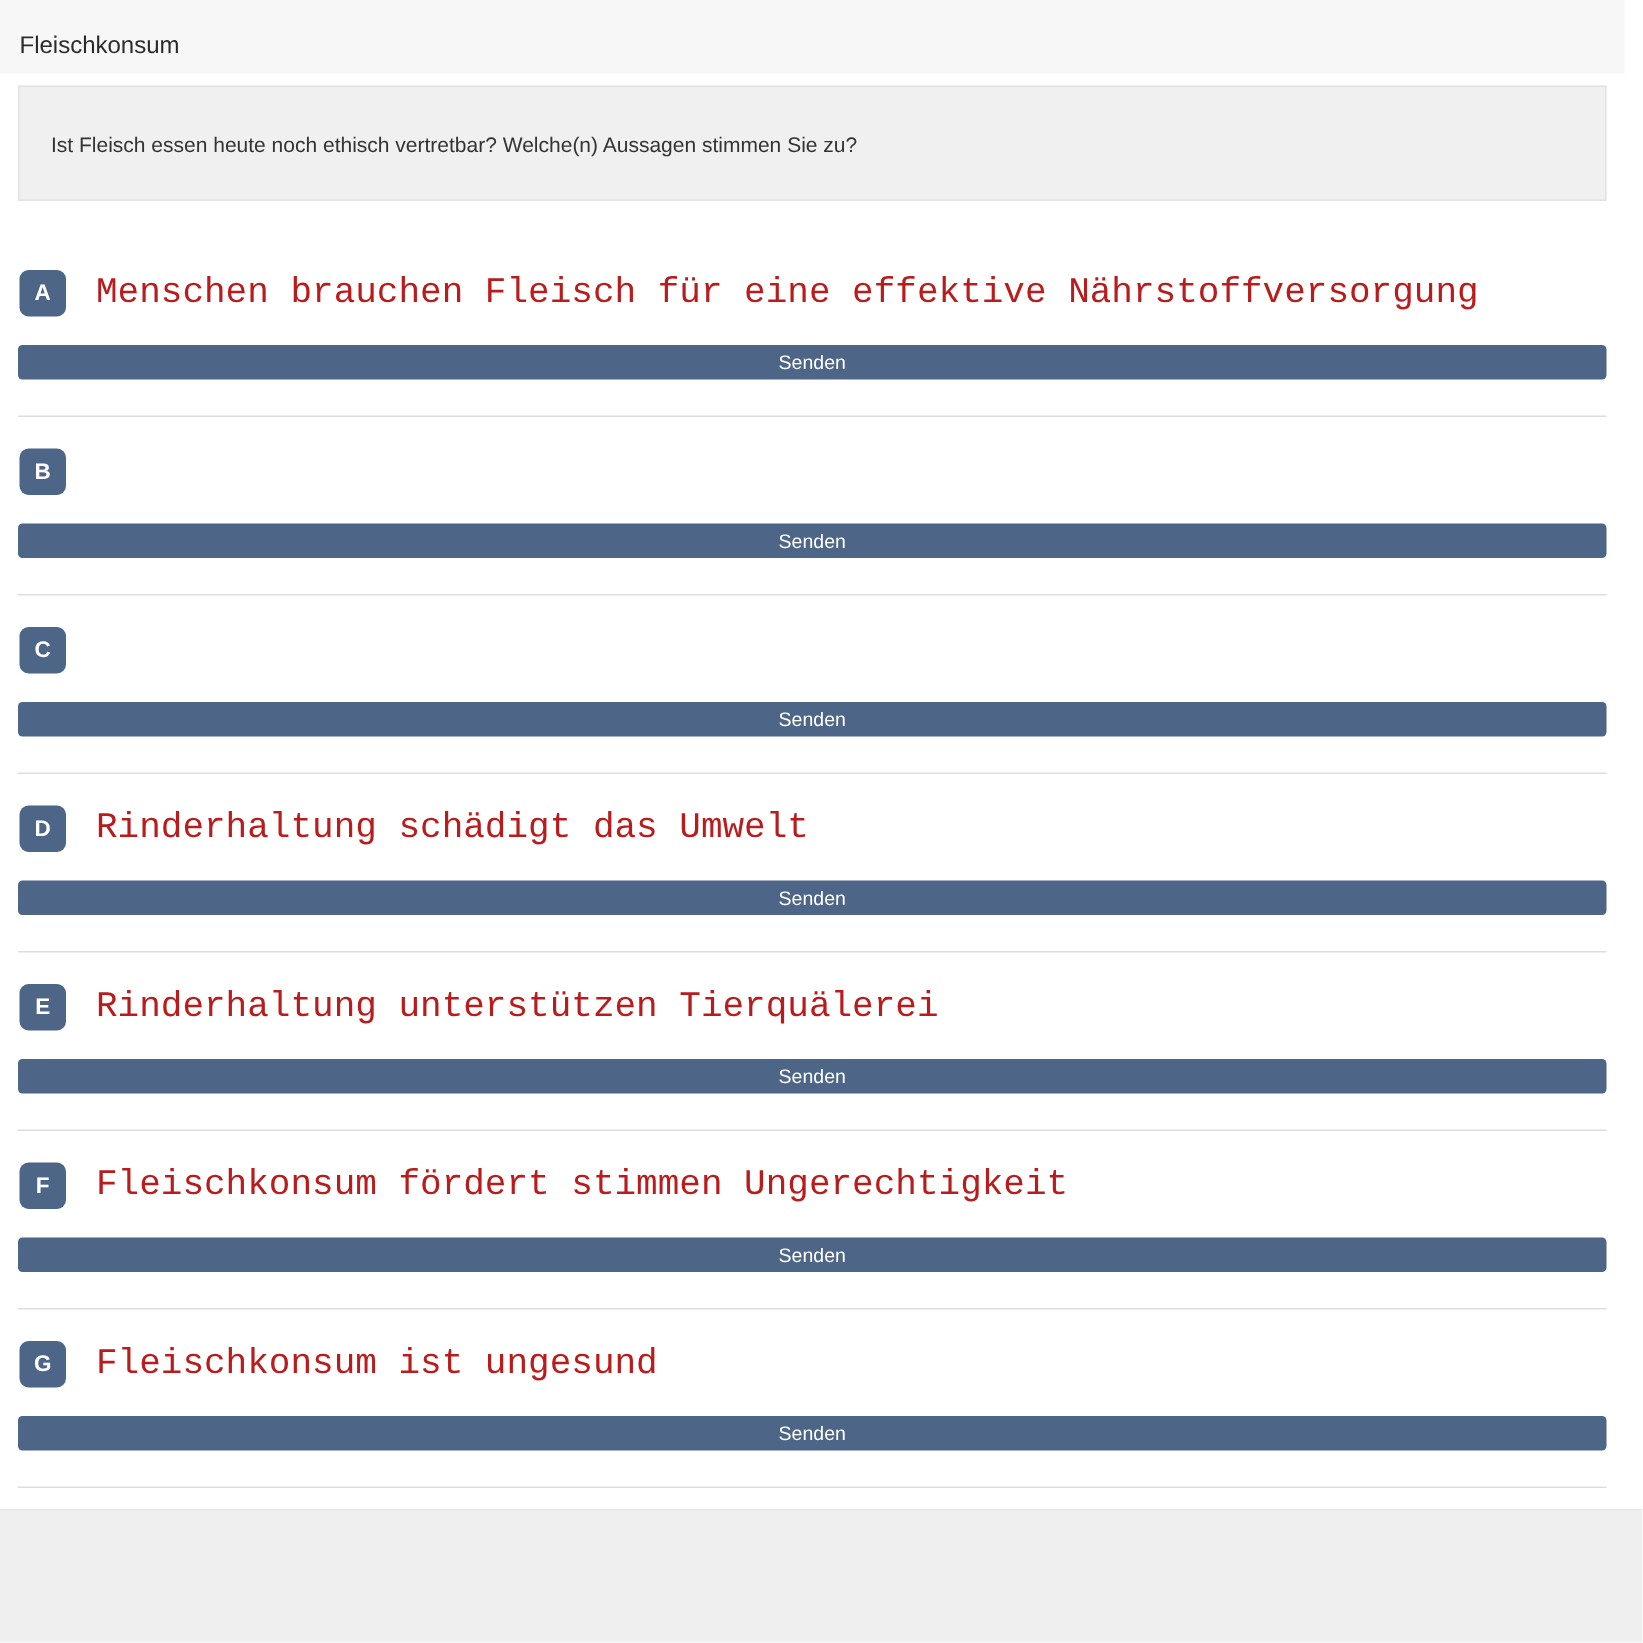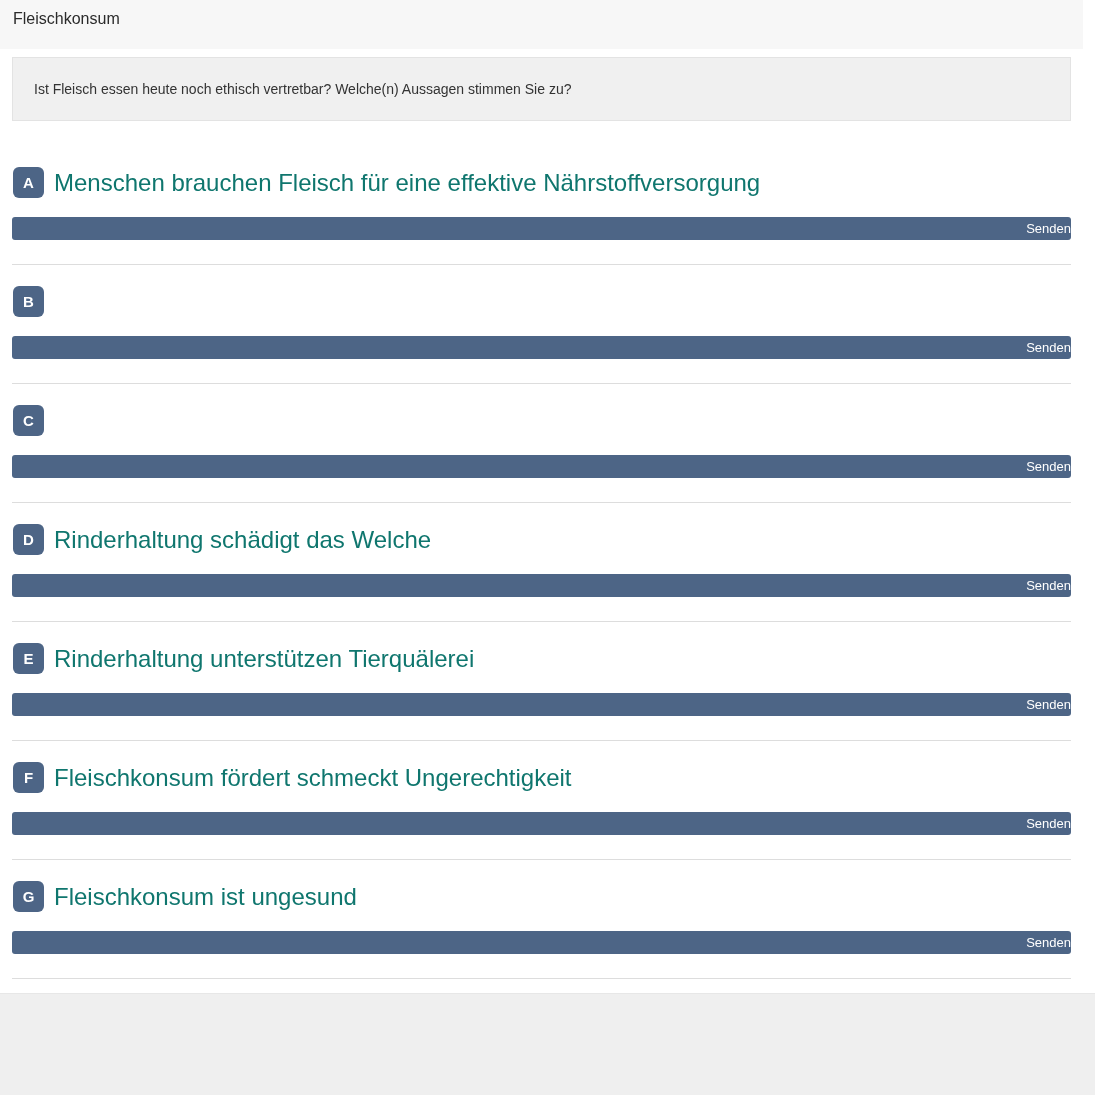--- a/index.html
+++ b/index.html
@@ -12,34 +12,34 @@
   body {
     width: 1095px; min-height: 1095px;
     display: flex; flex-direction: column;
   }
   .app { width: 1083px; }
 
   
   .app-header {
     background: #f7f7f7;
     height: 49px;
-    padding: 8px 13px 0 13px;
+    padding: 20px 13px 0 13px;
   }
   .page-title {
     font-size: 16px;
     line-height: 21px;
     color: #2b2b2b;
     font-weight: 400;
     margin: 0;
   }
 
   
   .question-box {
     margin: 8px 12px 0 12px;
-    height: 64px;
+    height: 77px;
     background: #f0f0f0;
     border: 1px solid #e3e3e3;
     display: flex;
     align-items: center;
     padding: 0 21px;
   }
   .question-text {
     font-size: 14px;
     color: #333333;
     margin: 0;
@@ -60,36 +60,37 @@
     color: #ffffff;
     font-weight: 700;
     font-size: 15px;
     display: flex;
     align-items: center;
     justify-content: center;
     flex: 0 0 31px;
   }
   .option-title {
     font-size: 24px;
-    color: #0f766e;
-    margin-left: 10px;
+    color: #b91c1c;
+    margin-left: 20px;
     white-space: nowrap;
+    font-family: Liberation Mono, monospace;
   }
   .send-btn {
     display: block;
     margin: 19px 12px 0 12px;
     width: calc(100% - 24px);
     height: 23px;
     background: #4d6586;
     color: #ffffff;
     font-size: 13px;
     font-family: "Liberation Sans", sans-serif;
     border: none;
     border-radius: 3px;
-    text-align: right;
+    text-align: center;
     line-height: 23px;
     padding: 0;
     cursor: pointer;
   }
   .divider {
     border: none;
     border-top: 1px solid #dddddd;
     margin: 24px 12px 21px 12px;
     height: 0;
   }
@@ -139,39 +140,39 @@
       <div class="option-head">
         <span class="badge">C</span>
       </div>
       <button class="send-btn">Senden</button>
       <hr class="divider">
     </section>
 
     <section class="option">
       <div class="option-head">
         <span class="badge">D</span>
-        <span class="option-title">Rinderhaltung schädigt das Welche</span>
+        <span class="option-title">Rinderhaltung schädigt das Umwelt</span>
       </div>
       <button class="send-btn">Senden</button>
       <hr class="divider">
     </section>
 
     <section class="option">
       <div class="option-head">
         <span class="badge">E</span>
         <span class="option-title">Rinderhaltung unterstützen Tierquälerei</span>
       </div>
       <button class="send-btn">Senden</button>
       <hr class="divider">
     </section>
 
     <section class="option">
       <div class="option-head">
         <span class="badge">F</span>
-        <span class="option-title">Fleischkonsum fördert schmeckt Ungerechtigkeit</span>
+        <span class="option-title">Fleischkonsum fördert stimmen Ungerechtigkeit</span>
       </div>
       <button class="send-btn">Senden</button>
       <hr class="divider">
     </section>
 
     <section class="option">
       <div class="option-head">
         <span class="badge">G</span>
         <span class="option-title">Fleischkonsum ist ungesund</span>
       </div>

